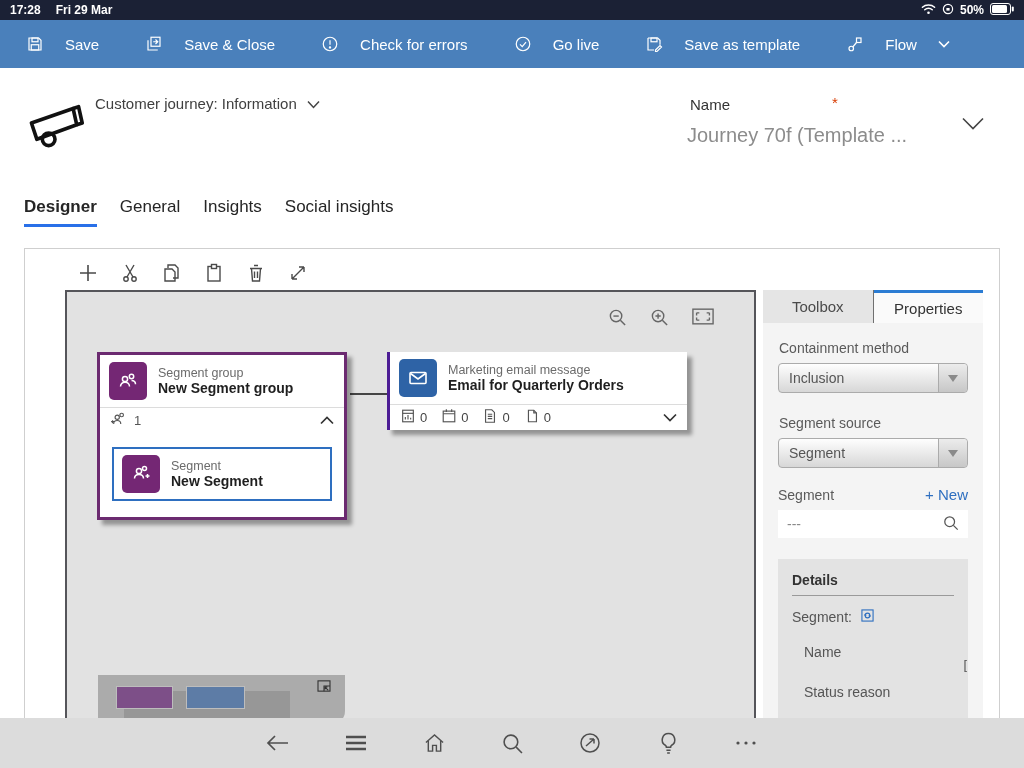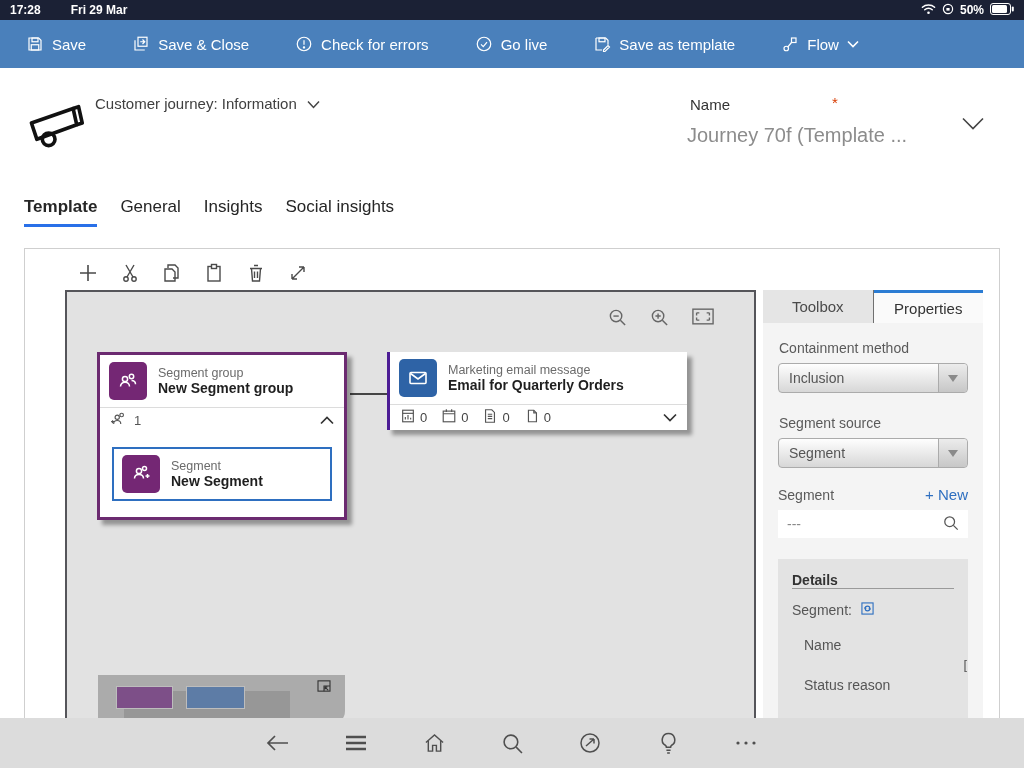--- a/index.html
+++ b/index.html
@@ -4,27 +4,27 @@
 <style>
   * { margin:0; padding:0; box-sizing:border-box; }
   body { background:#fff; }
   .screen { position:relative; width:1024px; height:768px; overflow:hidden;
             background:#fff; font-family:"Liberation Sans", sans-serif; }
 
   
   .status-bar { height:20px; background:#1b2135; color:#fff; display:flex;
                 justify-content:space-between; align-items:center; padding:0 10px;
                 font-size:12px; }
-  .sb-left { display:flex; gap:30px; align-items:center; font-weight:bold; }
+  .sb-left { display:flex; gap:15px; align-items:center; font-weight:bold; }
   .sb-right { display:flex; gap:6px; align-items:center; font-weight:bold; }
 
   
   .cmd-bar { height:48px; background:#4a80bb; display:flex; align-items:center;
              color:#fff; padding-left:26px; gap:46px; font-size:15px; }
-  .cmd-item { display:flex; align-items:center; gap:8px; cursor:pointer; white-space:nowrap; }
+  .cmd-item { display:flex; align-items:center; gap:21px; cursor:pointer; white-space:nowrap; }
   .cmd-item svg { display:block; }
 
   
   .app-header { position:relative; height:127px; background:#fff; }
   .megaphone { position:absolute; left:26px; top:26px; }
   .record-context { position:absolute; left:95px; top:27px; font-size:15px; color:#404040;
                     display:flex; gap:10px; align-items:center; }
   .record-title { position:absolute; left:94px; top:48px; font-size:26px; font-weight:300; color:#2b2b2b; }
   .name-label { position:absolute; left:690px; top:28px; font-size:15px; color:#333; }
   .name-required { position:absolute; left:832px; top:26px; font-size:15px; color:#d83b01; }
@@ -95,21 +95,21 @@
               padding-left:10px; font-size:14px; color:#555; position:relative; cursor:pointer; }
   .dd-btn { position:absolute; right:0; top:0; bottom:0; width:29px;
             border-left:1px solid #ababab; background:linear-gradient(#ececec,#c7c7c7);
             border-radius:0 4px 4px 0; display:flex; align-items:center; justify-content:center;
             color:#8a8a8a; font-size:10px; }
   .lookup-head { display:flex; justify-content:space-between; align-items:baseline; margin-top:18px; }
   .new-link { color:#2e6fc0; font-size:15px; cursor:pointer; }
   .lookup { height:28px; background:#fff; display:flex; align-items:center; justify-content:space-between;
             padding:0 9px; font-size:14px; color:#8a8a8a; margin-top:7px; }
   .details { margin-top:21px; background:#e3e3e3; padding:13px 14px 40px 14px; position:relative; }
-  .details-heading { font-size:14px; font-weight:bold; color:#333; 
+  .details-heading { font-size:14px; font-weight:bold; color:#333; padding-bottom:7px;
                      border-bottom:1px solid #9a9a9a; }
   .detail-entity { font-size:14px; color:#555; display:flex; gap:9px; align-items:center; margin-top:13px; }
   .detail-row { font-size:14px; color:#555; margin:24px 0 0 12px; }
   .detail-row.first { margin-top:19px; }
   .truncated { position:absolute; right:1px; top:98px; font-size:13px; color:#555; }
 
   
   .bottom-nav { position:absolute; left:0; right:0; bottom:0; height:50px; background:#dcdcdc;
                 display:flex; align-items:center; gap:54px; padding-left:266px; z-index:10; }
   .nav-btn { width:24px; height:24px; display:flex; align-items:center; justify-content:center;
@@ -238,21 +238,21 @@
     <div class="name-required">*</div>
     <div class="name-value">Journey 70f (Template ...</div>
     <span class="header-chevron">
       <svg width="22" height="13" viewBox="0 0 22 13" fill="none" stroke="#444" stroke-width="1.6">
           <path d="M1 1.5 L11 11.5 L21 1.5"></path>
         </svg>
     </span>
   </div>
 
   <div class="tabs-row">
-    <div class="tab active">Template</div>
+    <div class="tab active">Designer</div>
     <div class="tab">General</div>
     <div class="tab">Insights</div>
     <div class="tab">Social insights</div>
   </div>
 
   <div class="designer">
 
     <div class="canvas-toolbar">
       <span class="ct-btn">
         <svg width="20" height="20" viewBox="0 0 20 20" stroke="#4a4a4a" stroke-width="1.6">

